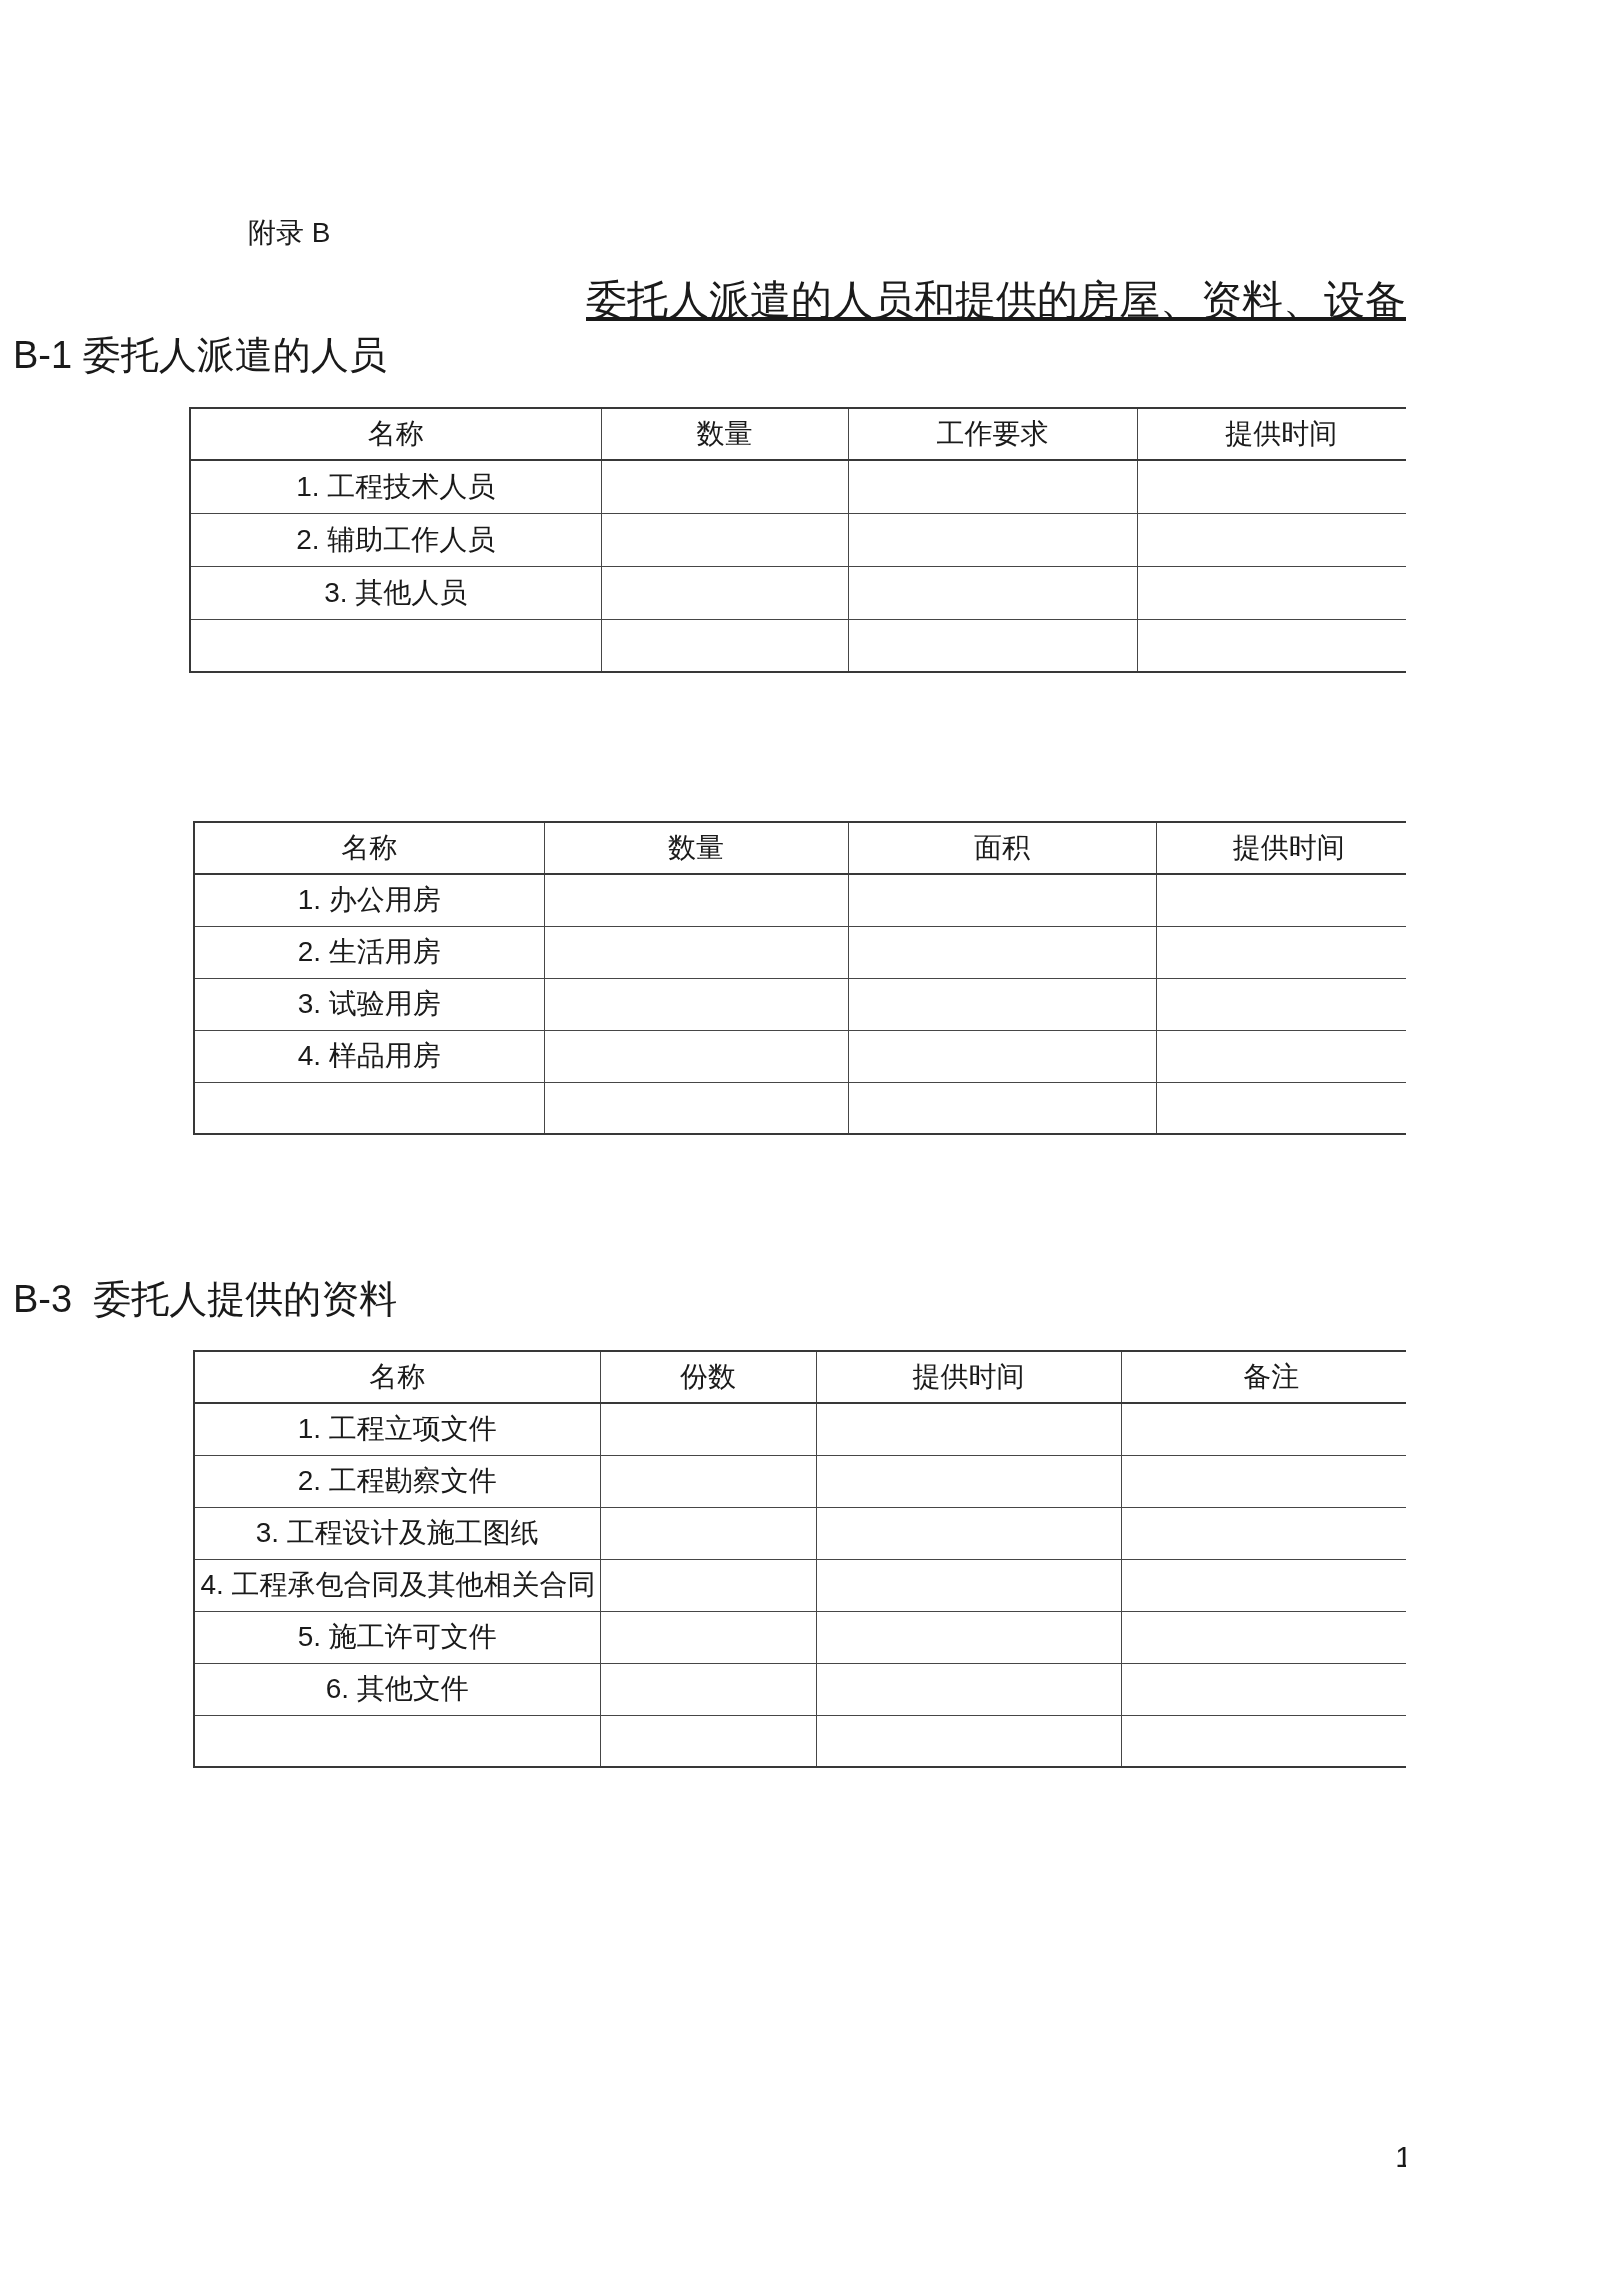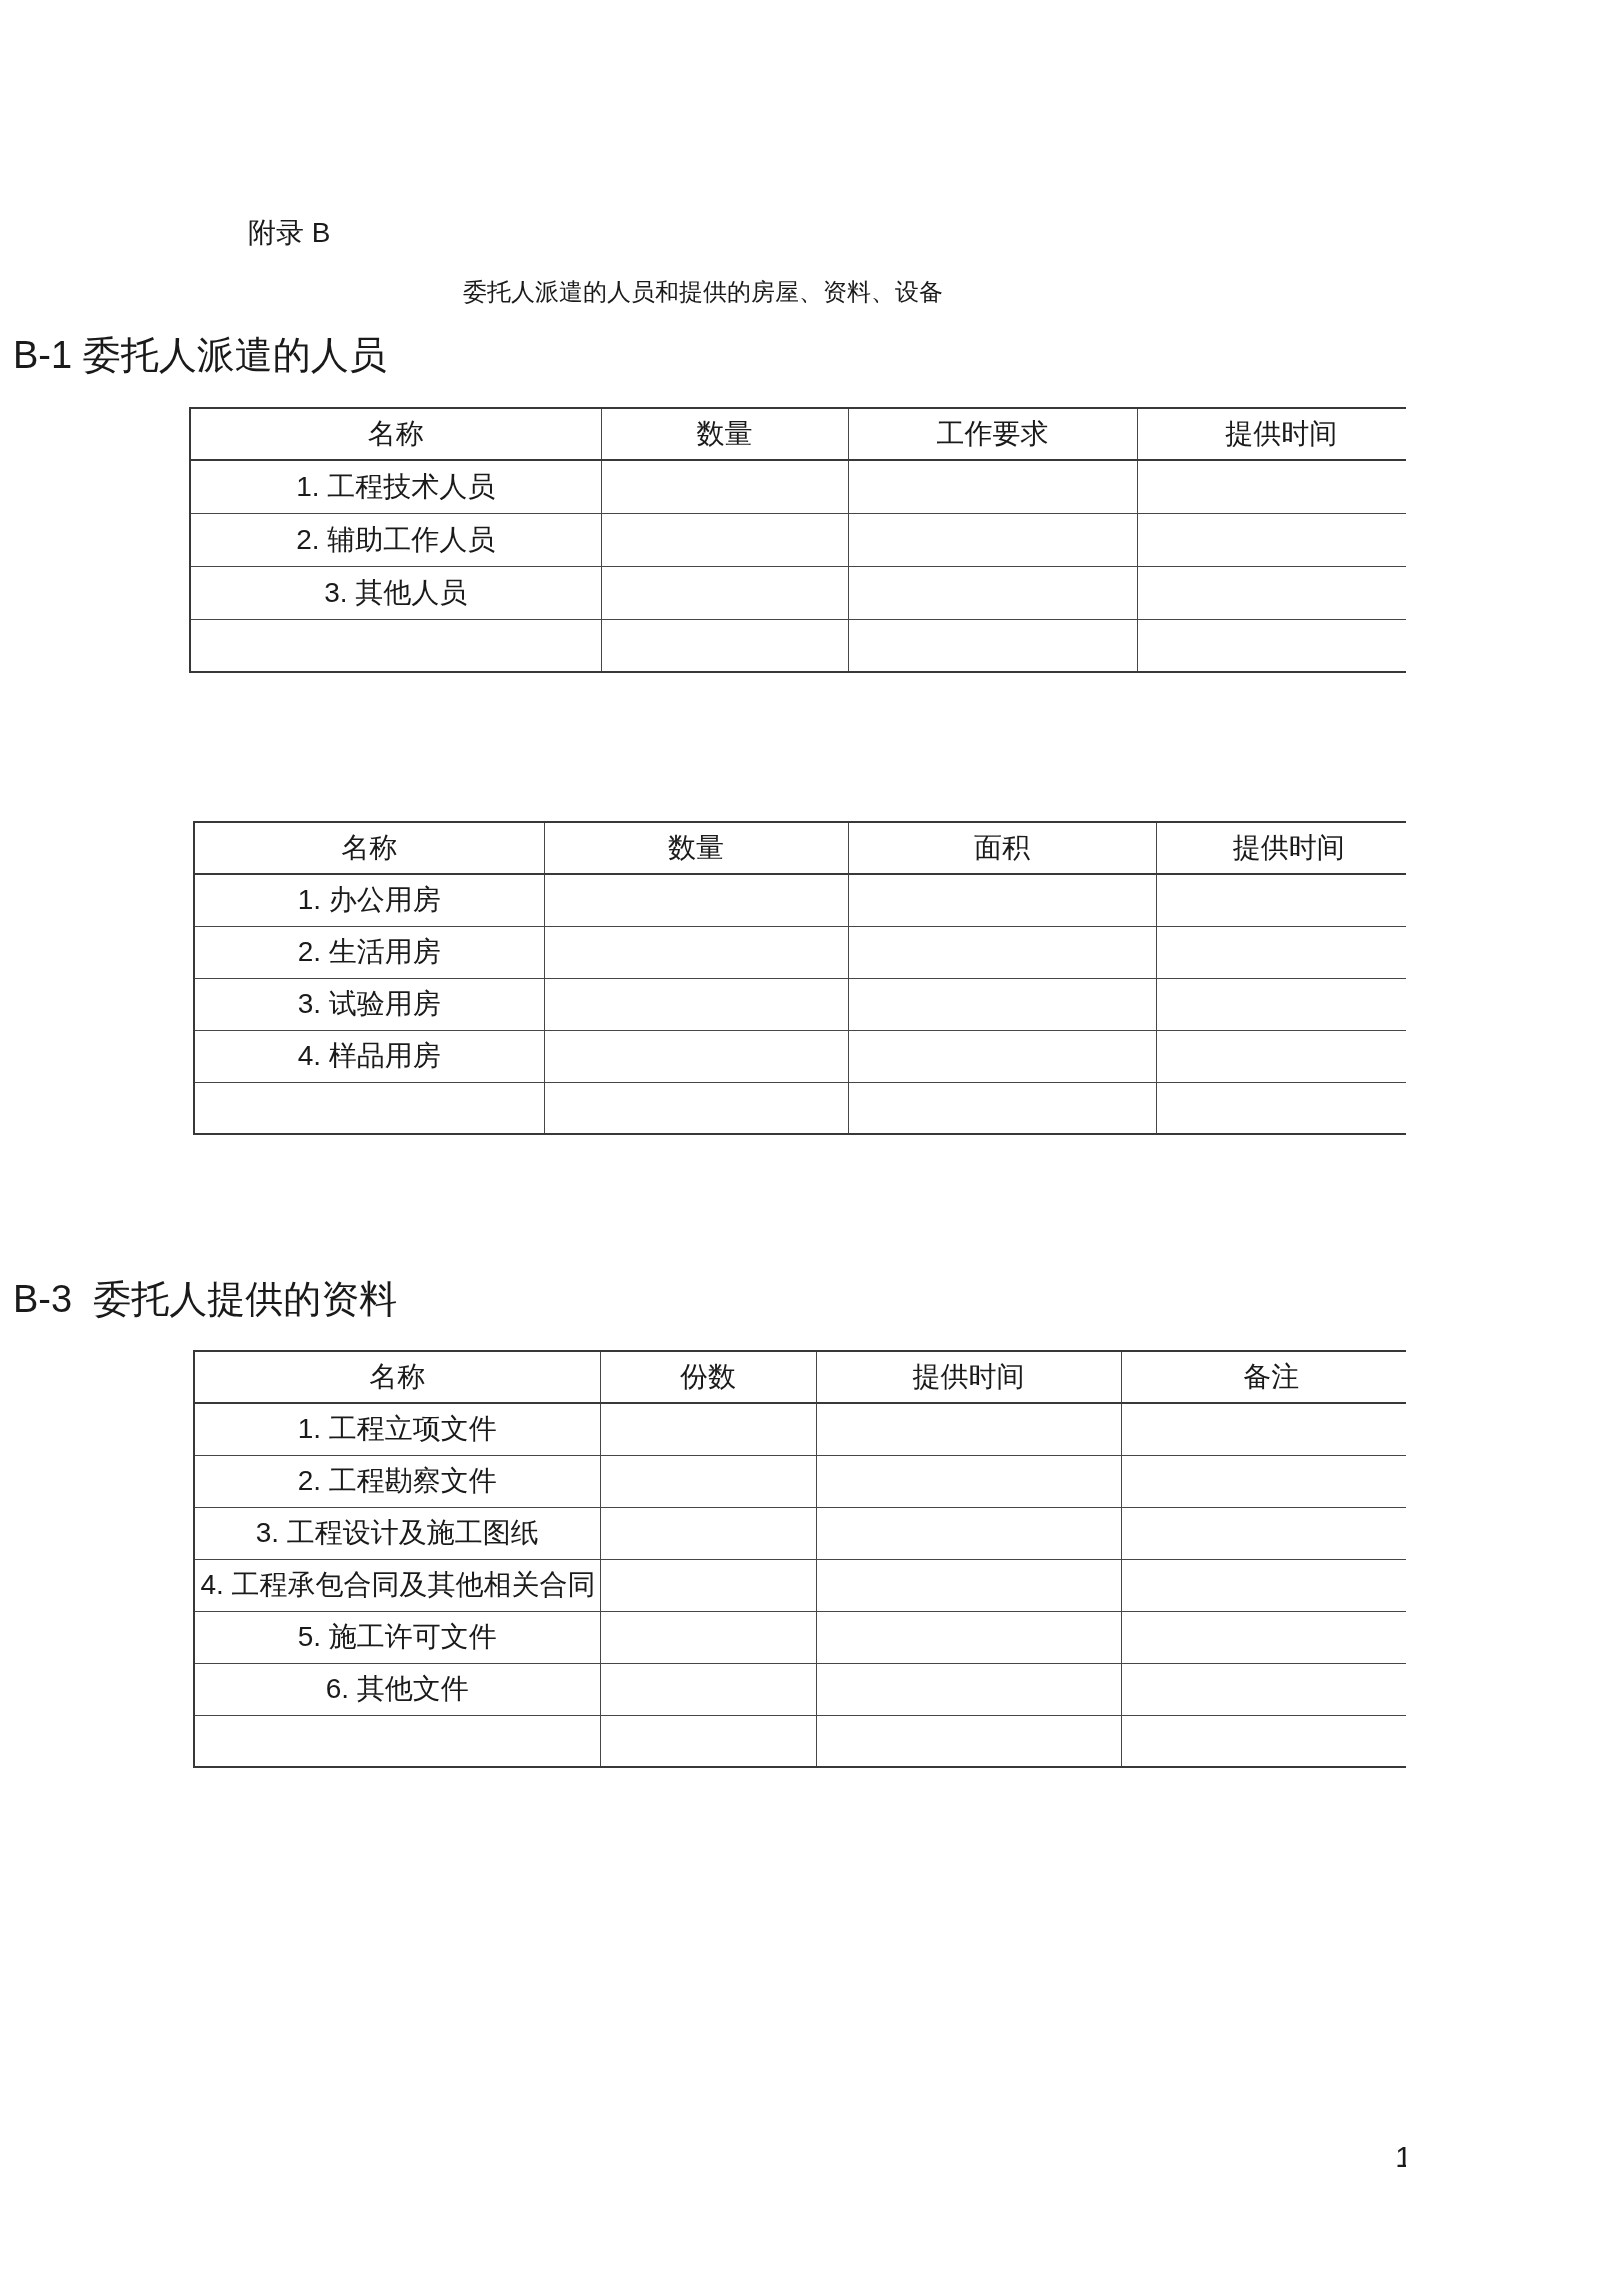--- a/index.html
+++ b/index.html
@@ -18,24 +18,25 @@
     top: 219px;
     font-size: 28px;
     line-height: 1;
     white-space: pre;
   }
   .doc-title {
     position: absolute;
     left: 0;
     top: 280px;
     width: 100%;
-    text-align: center;
-    font-size: 24px;
+    text-align: right;
+    font-size: 41px;
     line-height: 1;
     white-space: pre;
+    text-decoration: underline;
   }
   .section-title {
     position: absolute;
     left: 0;
     width: 100%;
     text-align: left;
     font-size: 38px;
     line-height: 1;
     white-space: pre;
     margin-left: 13px;

